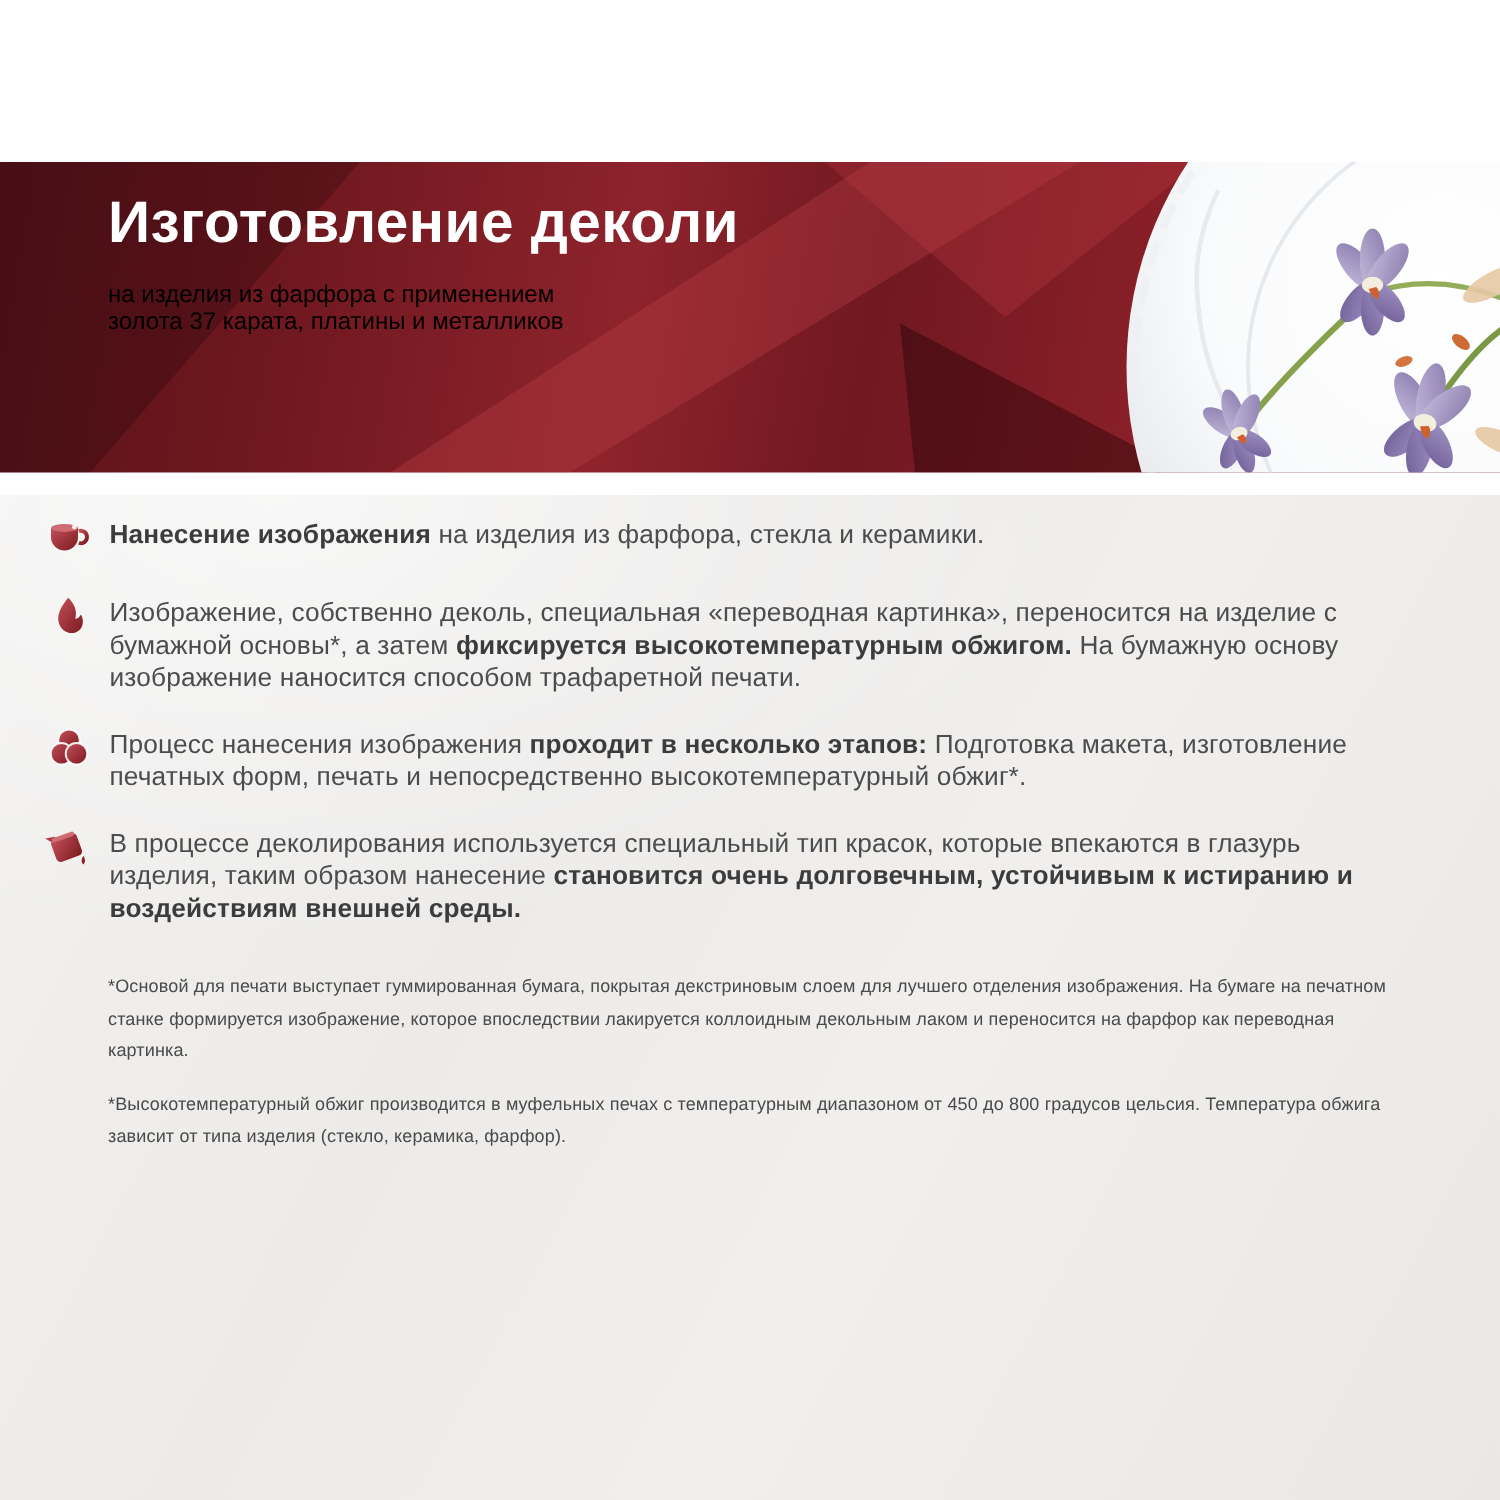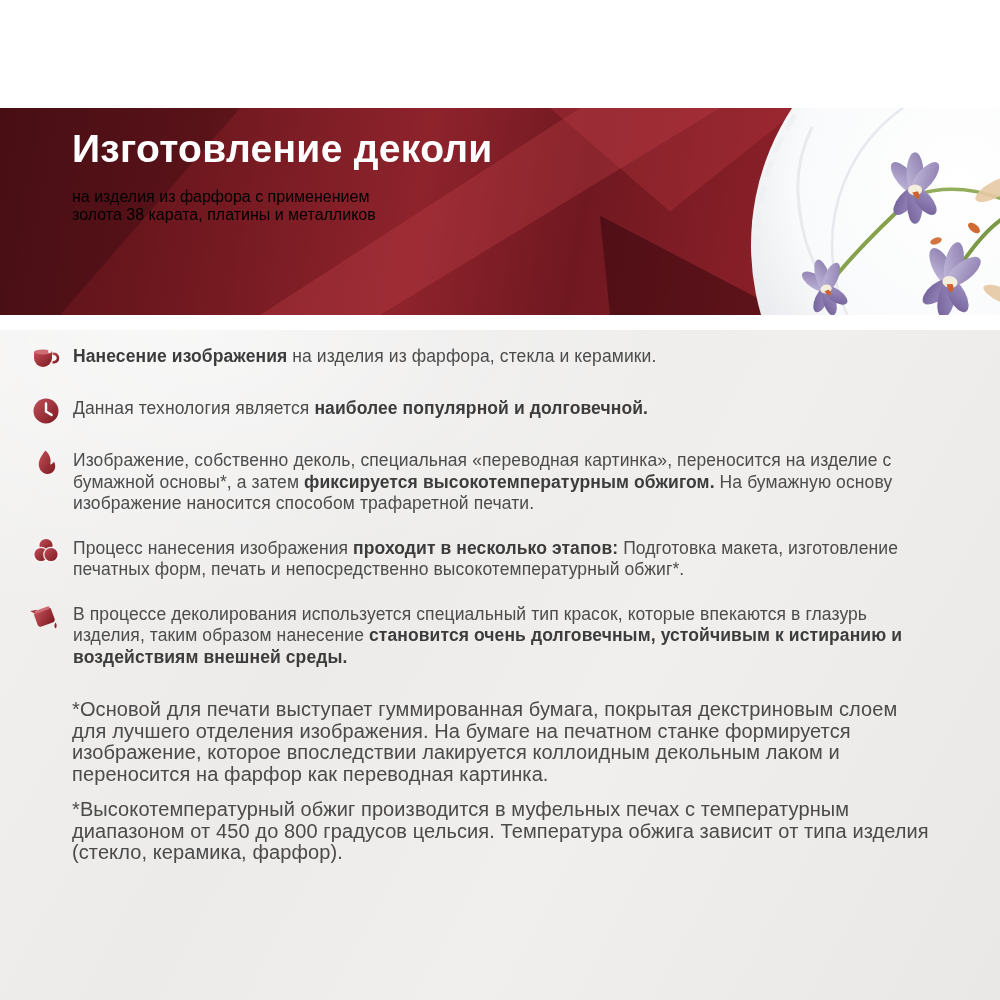--- a/index.html
+++ b/index.html
@@ -50,21 +50,21 @@
   .bullet-icon{flex:0 0 32px;width:32px;height:32px;margin-top:-3px;}
   .bullet-text{
     margin:0;max-width:850px;
     font-size:17.5px;line-height:21.5px;color:#4c4c4c;letter-spacing:.1px;
   }
   .bullet-text b{color:#3c3c3c;}
 
   .footnotes{margin:31px 0 0 42px;}
   .footnote{
     margin:0 12px 14px 0;max-width:860px;
-    font-size:20px;line-height:21.5px;color:#4a4a4a;letter-spacing:.1px;
+    font-size:12px;line-height:21.5px;color:#4a4a4a;letter-spacing:.1px;
   }
 </style>
 </head>
 <body>
 
 <div class="page">
 
   <section class="banner">
     <div class="shape shape-a"></div>
     <div class="shape shape-b"></div>
@@ -120,21 +120,21 @@
       </svg>
     </div>
 
     <div class="banner-text">
       <h1 class="banner-title">
         <div>Изготовление деколи</div>
       </h1>
       <p class="banner-subtitle">
         </p>
         <div>на изделия из фарфора с применением</div>
-        <div>золота 38 карата, платины и металликов</div>
+        <div>золота 37 карата, платины и металликов</div>
       <p></p>
     </div>
   </section>
 
   <section class="content">
     <ul class="bullet-list">
 
       <li class="bullet">
         <span class="bullet-icon">
           <svg viewBox="0 0 32 32" width="32" height="32">
@@ -146,35 +146,20 @@
               </defs>
             <path d="M4 9 h18 v6 a9 9 0 0 1 -18 0 z" fill="url(#gi1)"></path>
             <ellipse cx="13" cy="9" rx="9" ry="2.6" fill="#cf6b72"></ellipse>
             <path d="M22.5 11 a4.2 4.2 0 1 1 0 8" fill="none" stroke="url(#gi1)" stroke-width="2.6"></path>
             <circle cx="19.6" cy="8.4" r="1.6" fill="#ffffff" opacity=".9"></circle>
           </svg>
         </span>
         <p class="bullet-text"><b>Нанесение изображения</b><span> на изделия из фарфора, стекла и керамики.</span></p>
       </li>
 
-      <li class="bullet">
-        <span class="bullet-icon">
-          <svg viewBox="0 0 32 32" width="32" height="32">
-            <defs>
-                <linearGradient id="gi2" x1="0" y1="0" x2="1" y2="1">
-              <stop offset="0" stop-color="#c25059"></stop>
-                  <stop offset="1" stop-color="#7c191f"></stop>
-                </linearGradient>
-              </defs>
-            <circle cx="16" cy="16" r="12.5" fill="url(#gi2)"></circle>
-            <path d="M16 16.5 V8.5 M16 16.5 l5.6 3.4" stroke="#ffffff" stroke-width="2.4" stroke-linecap="round" fill="none"></path>
-          </svg>
-        </span>
-        <p class="bullet-text"><span>Данная технология является </span><b>наиболее популярной и долговечной.</b></p>
-      </li>
 
       <li class="bullet">
         <span class="bullet-icon">
           <svg viewBox="0 0 32 32" width="32" height="32">
             <defs>
                 <linearGradient id="gi3" x1="0" y1="0" x2="1" y2="1">
               <stop offset="0" stop-color="#c25059"></stop>
                   <stop offset="1" stop-color="#7c191f"></stop>
                 </linearGradient>
               </defs>

